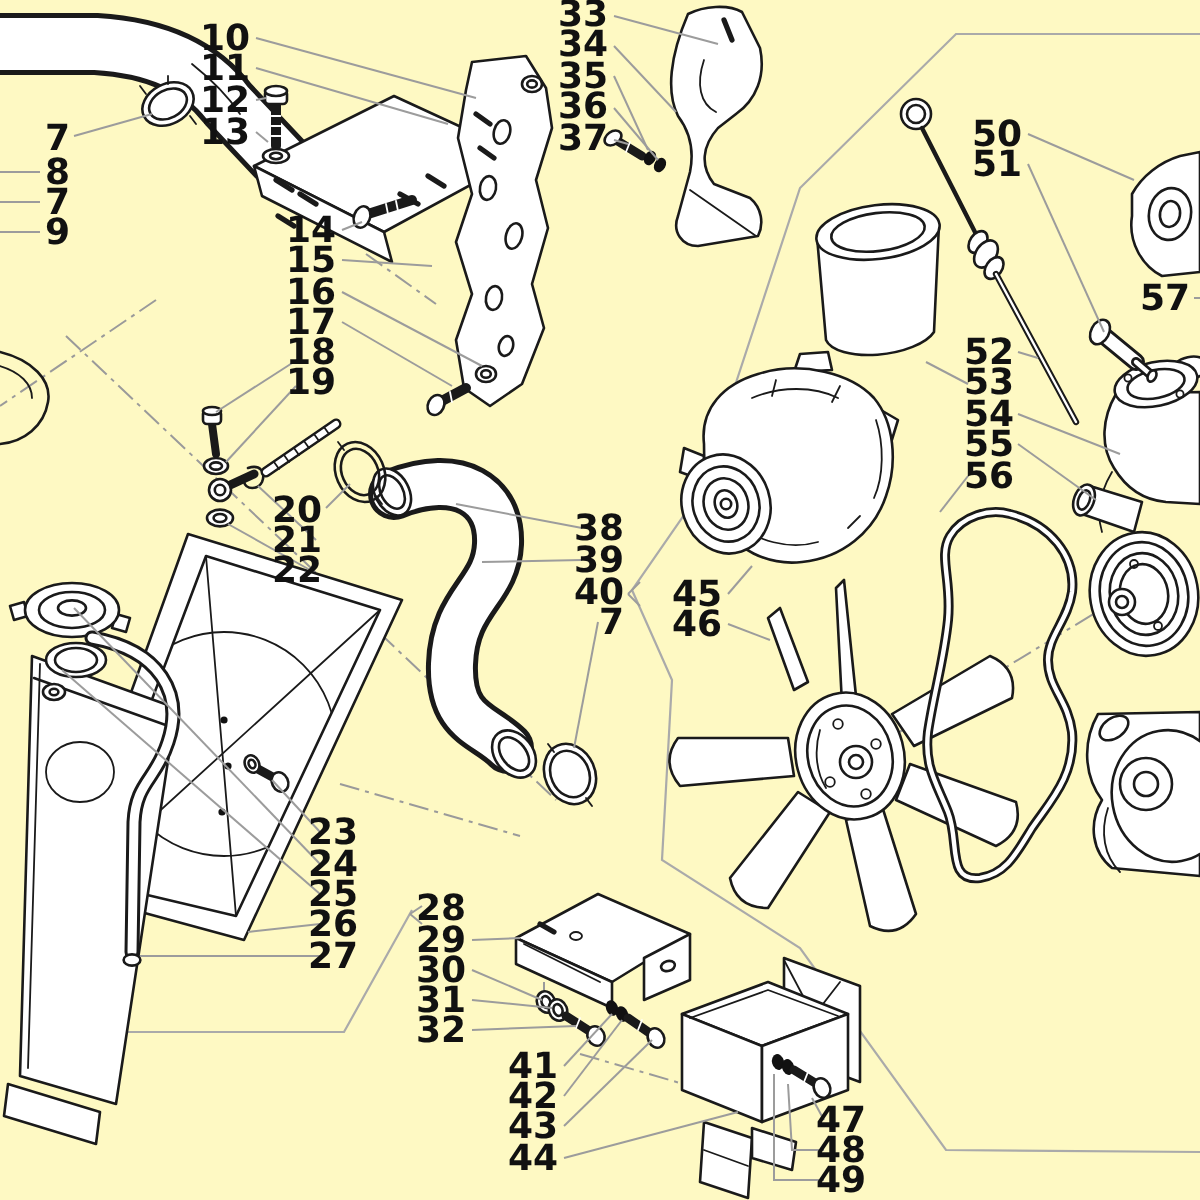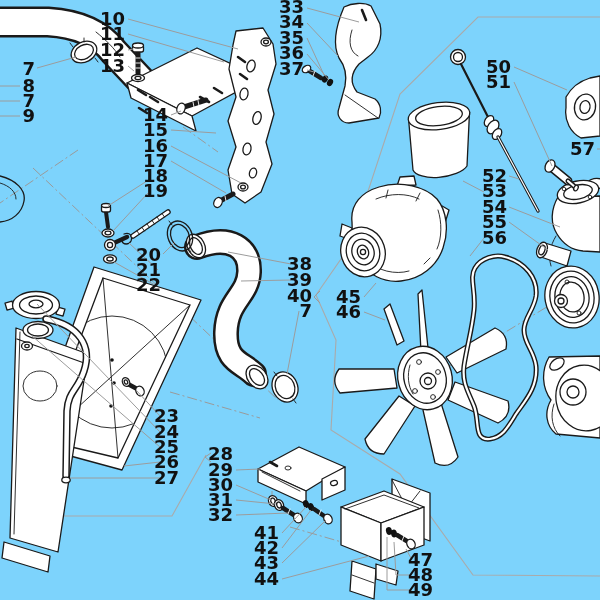--- a/index.html
+++ b/index.html
@@ -1,16 +1,16 @@
 <!DOCTYPE html>
 <html><head>
 <meta charset="utf-8">
 <style>
   html,body { margin:0; padding:0; background:#fff; }
-  .canvas { width:600px; height:600px; background:#7dd3fc; position:relative; overflow:hidden; }
+  .canvas { width:600px; height:600px; background:#fef9c3; position:relative; overflow:hidden; }
   svg { display:block; }
   .callout { font: bold 18px "DejaVu Sans", "Liberation Sans", sans-serif; fill:#111111; }
   .art { stroke:#1a1a1a; stroke-width:1.3; fill:none; stroke-linecap:round; stroke-linejoin:round; }
   .wfill { fill:#ffffff; }
   .dark { fill:#111111; stroke:none; }
   .thin { stroke-width:0.9; }
   .gray { stroke:#aaaaaa; stroke-width:1.1; fill:none; }
   .dashdot { stroke:#9a9a9a; stroke-width:1; fill:none; stroke-dasharray:10 3 2 3; }
   .slot { stroke-width:2.6; }
 </style>

